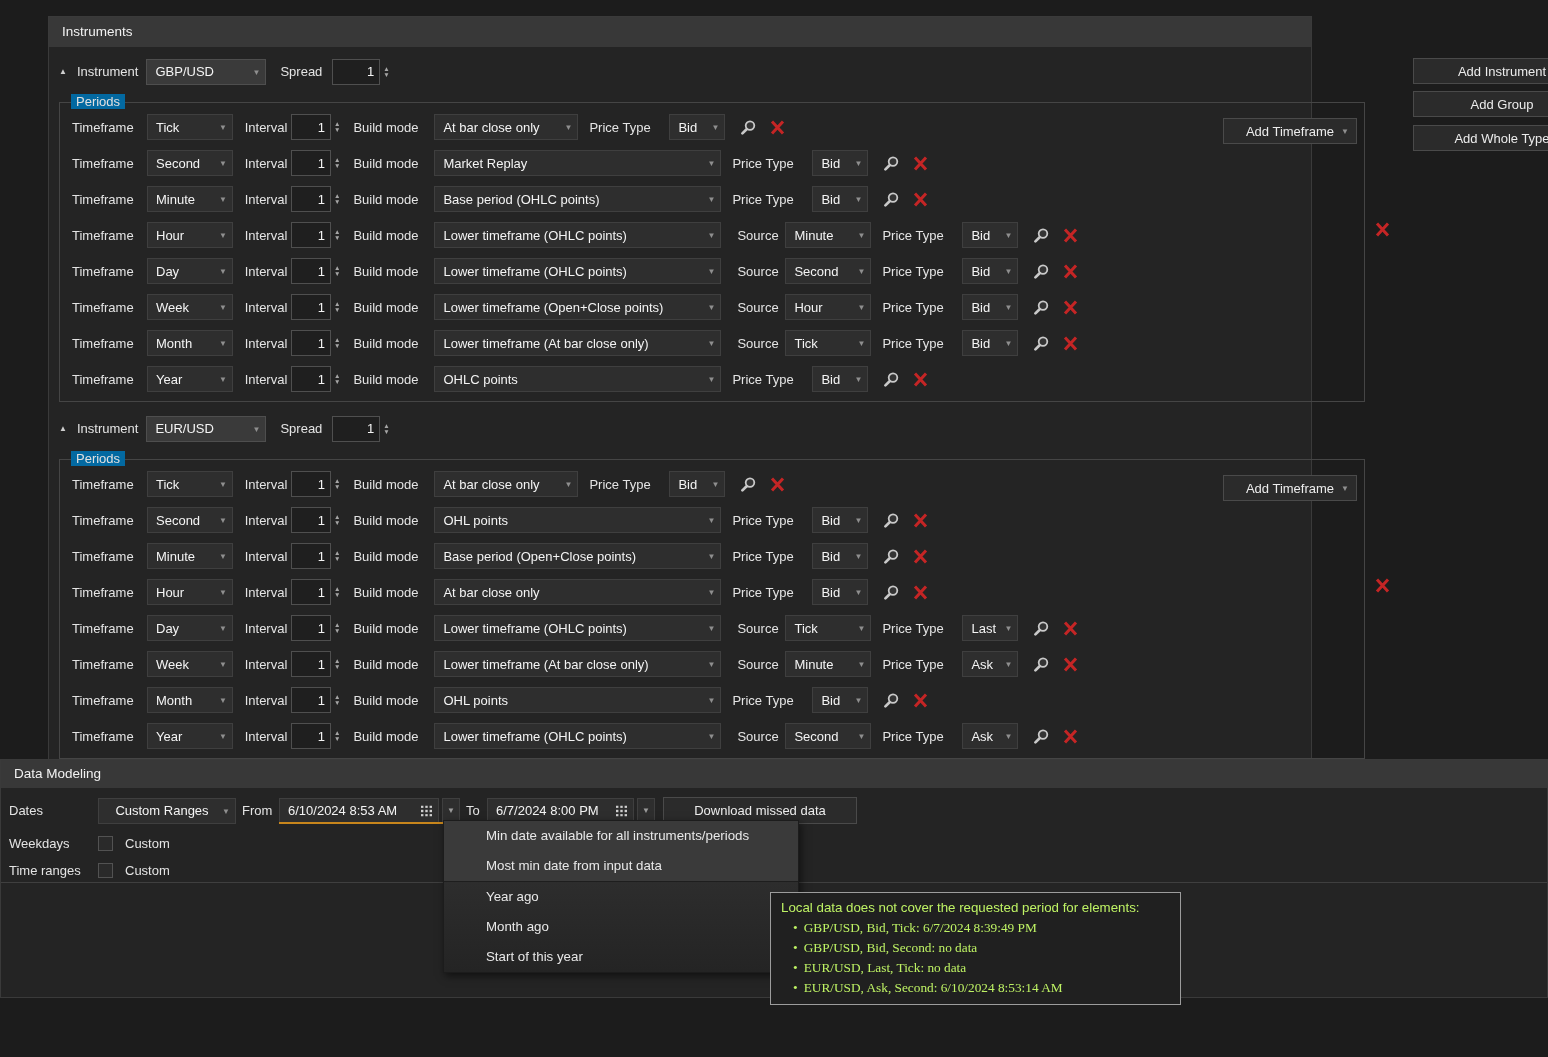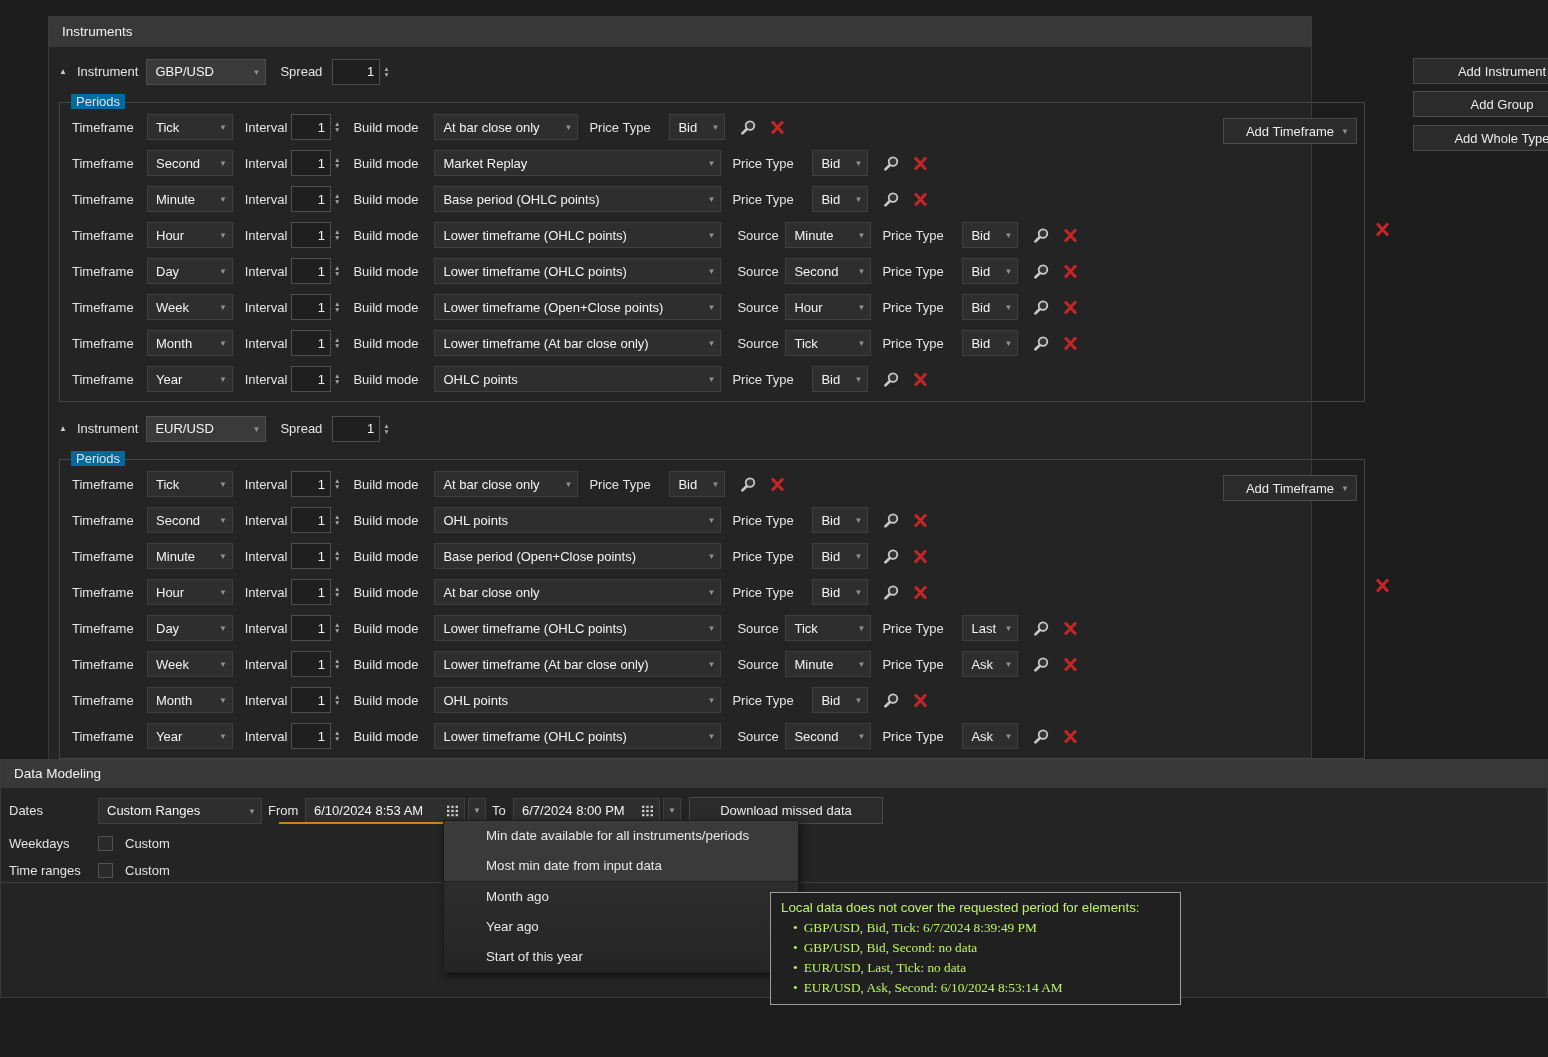--- a/index.html
+++ b/index.html
@@ -832,21 +832,21 @@
 </span>
   </div>
 
   <div class="panel" style="left:0; top:759px; width:1548px; height:239px;">
     <div class="panel-header" style="height:28px; line-height:28px;">
       <span>Data Modeling</span>
     </div>
 
     <div class="dm-row" style="top:37px;">
       <span class="dm-lbl">Dates</span>
-      <div class="dd" style="width:164px;">
+      <div class="dd" style="width:138px;justify-content:center;">
         <span class="val">Custom Ranges</span>
         <span class="arr">▼</span>
       </div>
       <span class="lbl" style="margin-left:6px; width:37px;">From</span>
       <div class="field" style="width:160px;">
         <span class="val">6/10/2024 8:53 AM</span>
         <span class="grid-ic">
   <svg width="11" height="11" viewBox="0 0 11 11">
     <g fill="#cfcfcf">
       <rect x="0" y="0" width="2.4" height="2.4"></rect>
@@ -909,22 +909,22 @@
 
   <div id="date-menu">
     <div class="menu-top">
 
     <div class="menu-item"><span>Min date available for all instruments/periods</span></div>
         <div class="menu-item"><span>Most min date from input data</span></div>
       </div>
     <div class="menu-sep"></div>
     <div class="menu-bottom">
 
+        <div class="menu-item"><span>Year ago</span></div>
         <div class="menu-item"><span>Month ago</span></div>
-        <div class="menu-item"><span>Year ago</span></div>
         <div class="menu-item"><span>Start of this year</span></div>
       </div>
   </div>
 
   <div id="tooltip">
     <div class="tt-title">Local data does not cover the requested period for elements:</div>
     <div>
 
         <div class="tt-line">
           <span class="bullet">•</span><span>GBP/USD, Bid, Tick: 6/7/2024 8:39:49 PM</span>

